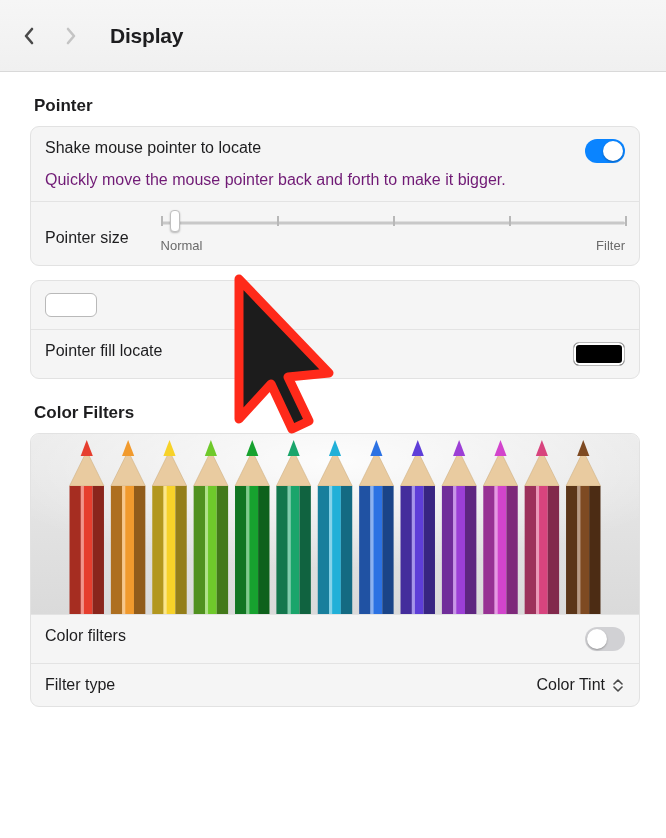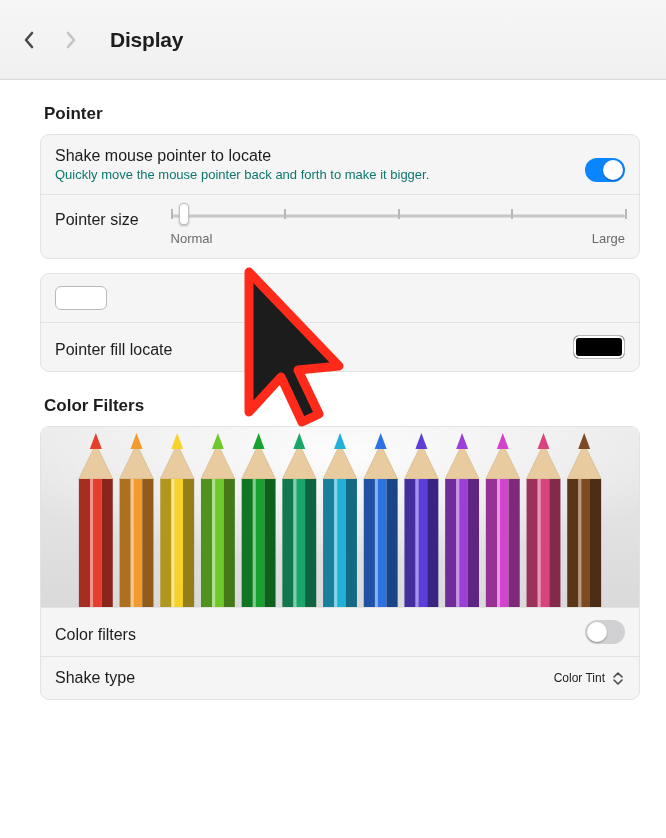--- a/index.html
+++ b/index.html
@@ -10,21 +10,21 @@
     font-size: 15px;
     color: #1d1d1f;
     background: #ffffff;
     -webkit-font-smoothing: antialiased;
   }
 
   
   .header {
     display: flex;
     align-items: center;
-    height: 80px;
+    height: 72px;
     padding: 0 18px;
     border-bottom: 1px solid #d9d9d9;
     background: linear-gradient(#f6f6f6, #f0f0f0);
   }
   .nav-arrows {
     display: flex;
     gap: 20px;
     margin-right: 28px;
   }
   .nav-arrow {
@@ -34,60 +34,60 @@
   }
   .nav-arrow.disabled { color: #c4c4c4; }
   .page-title {
     font-size: 21px;
     font-weight: 700;
     letter-spacing: -0.2px;
   }
 
   
   .content {
-    padding: 24px 26px 0 40px;
+    padding: 24px 26px 0 30px;
   }
   .section-heading {
     font-size: 17px;
     font-weight: 700;
     margin: 0 0 10px 4px;
   }
 
   
   .panel {
     background: #f5f5f5;
     border: 1px solid #e2e2e2;
     border-radius: 9px;
     overflow: visible;
   }
 
   
   .row {
     display: flex;
-    align-items: flex-end;
+    align-items: flex-start;
     padding: 12px 14px;
     min-height: 38px;
     position: relative;
   }
   .row + .row, .divider {
     border-top: 1px solid #e3e3e3;
   }
   .row .label-block {
     flex: 1;
     display: flex;
     flex-direction: column;
   }
   .row .label {
     font-size: 16px;
     color: #1d1d1f;
   }
   .row .sublabel {
-    font-size: 13px;
-    color: #0f766e;
-    margin-top: 2px;
+    font-size: 16px;
+    color: #701a75;
+    margin-top: 14px;
   }
 
   
   .switch {
     width: 40px; height: 24px;
     border-radius: 12px;
     position: relative;
   }
   .switch.on { background: #0a84ff; }
   .switch.off { background: #d1d1d4; }
@@ -167,21 +167,21 @@
     font-size: 15px;
     color: #1d1d1f;
     box-shadow: 0 1px 1px rgba(0,0,0,0.05);
   }
 
   
   .popup {
     display: inline-flex;
     align-items: center;
     gap: 6px;
-    font-size: 12px;
+    font-size: 16px;
     color: #1d1d1f;
   }
   .popup-indicator {
     width: 14px; height: 18px;
     display: flex; flex-direction: column;
     align-items: center; justify-content: center;
     gap: 1px;
   }
   .popup-indicator svg { display: block; }
 
@@ -244,34 +244,34 @@
   <div class="panel">
     <div class="row">
       <div class="label-block">
         <div class="label">Shake mouse pointer to locate</div>
         <div class="sublabel">Quickly move the mouse pointer back and forth to make it bigger.</div>
       </div>
       <div class="switch on"></div>
     </div>
 
     <div class="row" style="align-items:flex-start;">
-      <div class="label" style="flex:0 0 auto; padding-top:4px;">Pointer size</div>
+      <div class="label" style="flex:0 0 auto; padding-top:4px;margin-top:11px;">Pointer size</div>
       <div class="slider-area">
         <div class="slider-track">
           <div class="slider-line"></div>
           <div class="slider-tick" style="left:0%;"></div>
           <div class="slider-tick" style="left:25%;"></div>
           <div class="slider-tick" style="left:50%;"></div>
           <div class="slider-tick" style="left:75%;"></div>
           <div class="slider-tick" style="left:100%;"></div>
           <div class="slider-thumb" style="left:3%;"></div>
         </div>
         <div class="slider-labels">
           <span>Normal</span>
-          <span>Large</span>
+          <span>Filter</span>
         </div>
       </div>
     </div>
   </div>
 
   <div style="height:14px;"></div>
 
   <div class="panel" style="position:relative;">
     <div class="row">
       <div class="color-well white"></div>
@@ -387,21 +387,21 @@
           </g>
       </svg>
     </div>
 
     <div class="row">
       <div class="label" style="flex:1;">Color filters</div>
       <div class="switch off"></div>
     </div>
 
     <div class="row">
-      <div class="label" style="flex:1;">Shake type</div>
+      <div class="label" style="flex:1;">Filter type</div>
       <div class="popup">
         <span>Color Tint</span>
         <span class="popup-indicator">
           <svg width="10" height="6" viewBox="0 0 10 6">
               <polyline points="1,5 5,1 9,5" fill="none" stroke="#4a4a4a" stroke-width="1.6" stroke-linecap="round" stroke-linejoin="round"></polyline>
             </svg>
           <svg width="10" height="6" viewBox="0 0 10 6">
               <polyline points="1,1 5,5 9,1" fill="none" stroke="#4a4a4a" stroke-width="1.6" stroke-linecap="round" stroke-linejoin="round"></polyline>
             </svg>
         </span>

